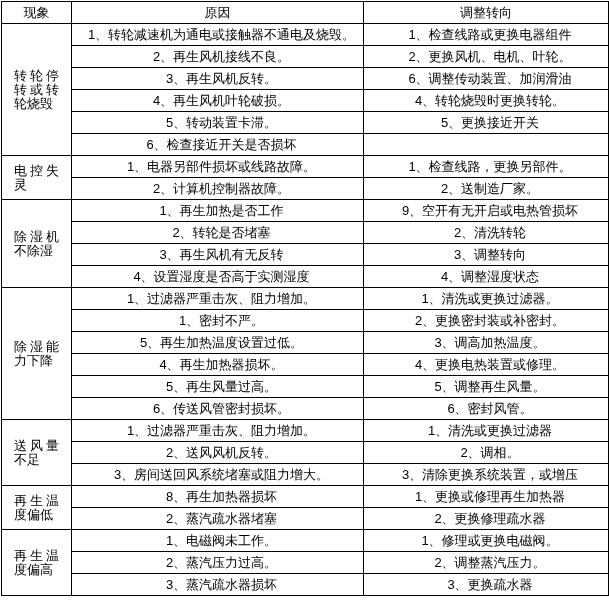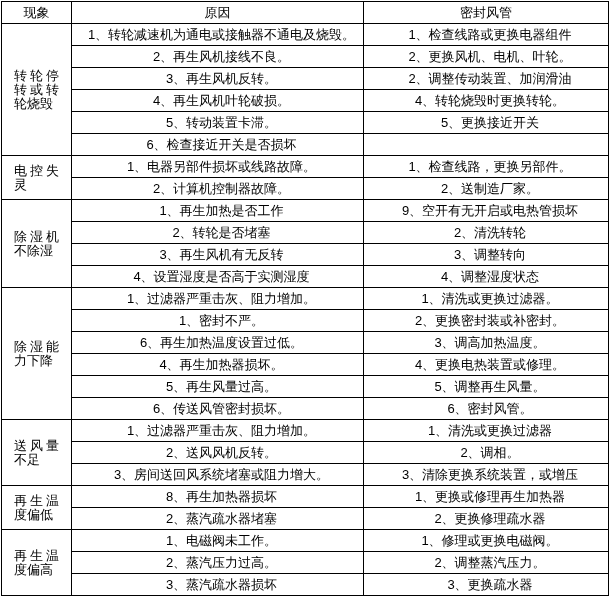--- a/index.html
+++ b/index.html
@@ -53,36 +53,36 @@
   <table class="trouble-table">
     <colgroup>
       <col style="width:70px">
       <col style="width:292px">
       <col style="width:245px">
     </colgroup>
     <thead>
       <tr>
         <th class="hdr">现象</th>
         <th class="hdr">原因</th>
-        <th class="hdr">密封风管</th>
+        <th class="hdr">调整转向</th>
       </tr>
     </thead>
     <tbody id="table-body">
         <tr>
           <td class="phenomenon-cell" rowspan="6">转轮停转或转轮烧毁</td>
           <td class="cause-cell">1、转轮减速机为通电或接触器不通电及烧毁。</td>
           <td class="solution-cell">1、检查线路或更换电器组件</td>
         </tr>
         <tr>
           <td class="cause-cell">2、再生风机接线不良。</td>
           <td class="solution-cell">2、更换风机、电机、叶轮。</td>
         </tr>
         <tr>
           <td class="cause-cell">3、再生风机反转。</td>
-          <td class="solution-cell">2、调整传动装置、加润滑油</td>
+          <td class="solution-cell">6、调整传动装置、加润滑油</td>
         </tr>
         <tr>
           <td class="cause-cell">4、再生风机叶轮破损。</td>
           <td class="solution-cell">4、转轮烧毁时更换转轮。</td>
         </tr>
         <tr>
           <td class="cause-cell">5、转动装置卡滞。</td>
           <td class="solution-cell">5、更换接近开关</td>
         </tr>
         <tr>
@@ -118,21 +118,21 @@
         <tr>
           <td class="phenomenon-cell" rowspan="6">除湿能力下降</td>
           <td class="cause-cell">1、过滤器严重击灰、阻力增加。</td>
           <td class="solution-cell">1、清洗或更换过滤器。</td>
         </tr>
         <tr>
           <td class="cause-cell">1、密封不严。</td>
           <td class="solution-cell">2、更换密封装或补密封。</td>
         </tr>
         <tr>
-          <td class="cause-cell">6、再生加热温度设置过低。</td>
+          <td class="cause-cell">5、再生加热温度设置过低。</td>
           <td class="solution-cell">3、调高加热温度。</td>
         </tr>
         <tr>
           <td class="cause-cell">4、再生加热器损坏。</td>
           <td class="solution-cell">4、更换电热装置或修理。</td>
         </tr>
         <tr>
           <td class="cause-cell">5、再生风量过高。</td>
           <td class="solution-cell">5、调整再生风量。</td>
         </tr>

